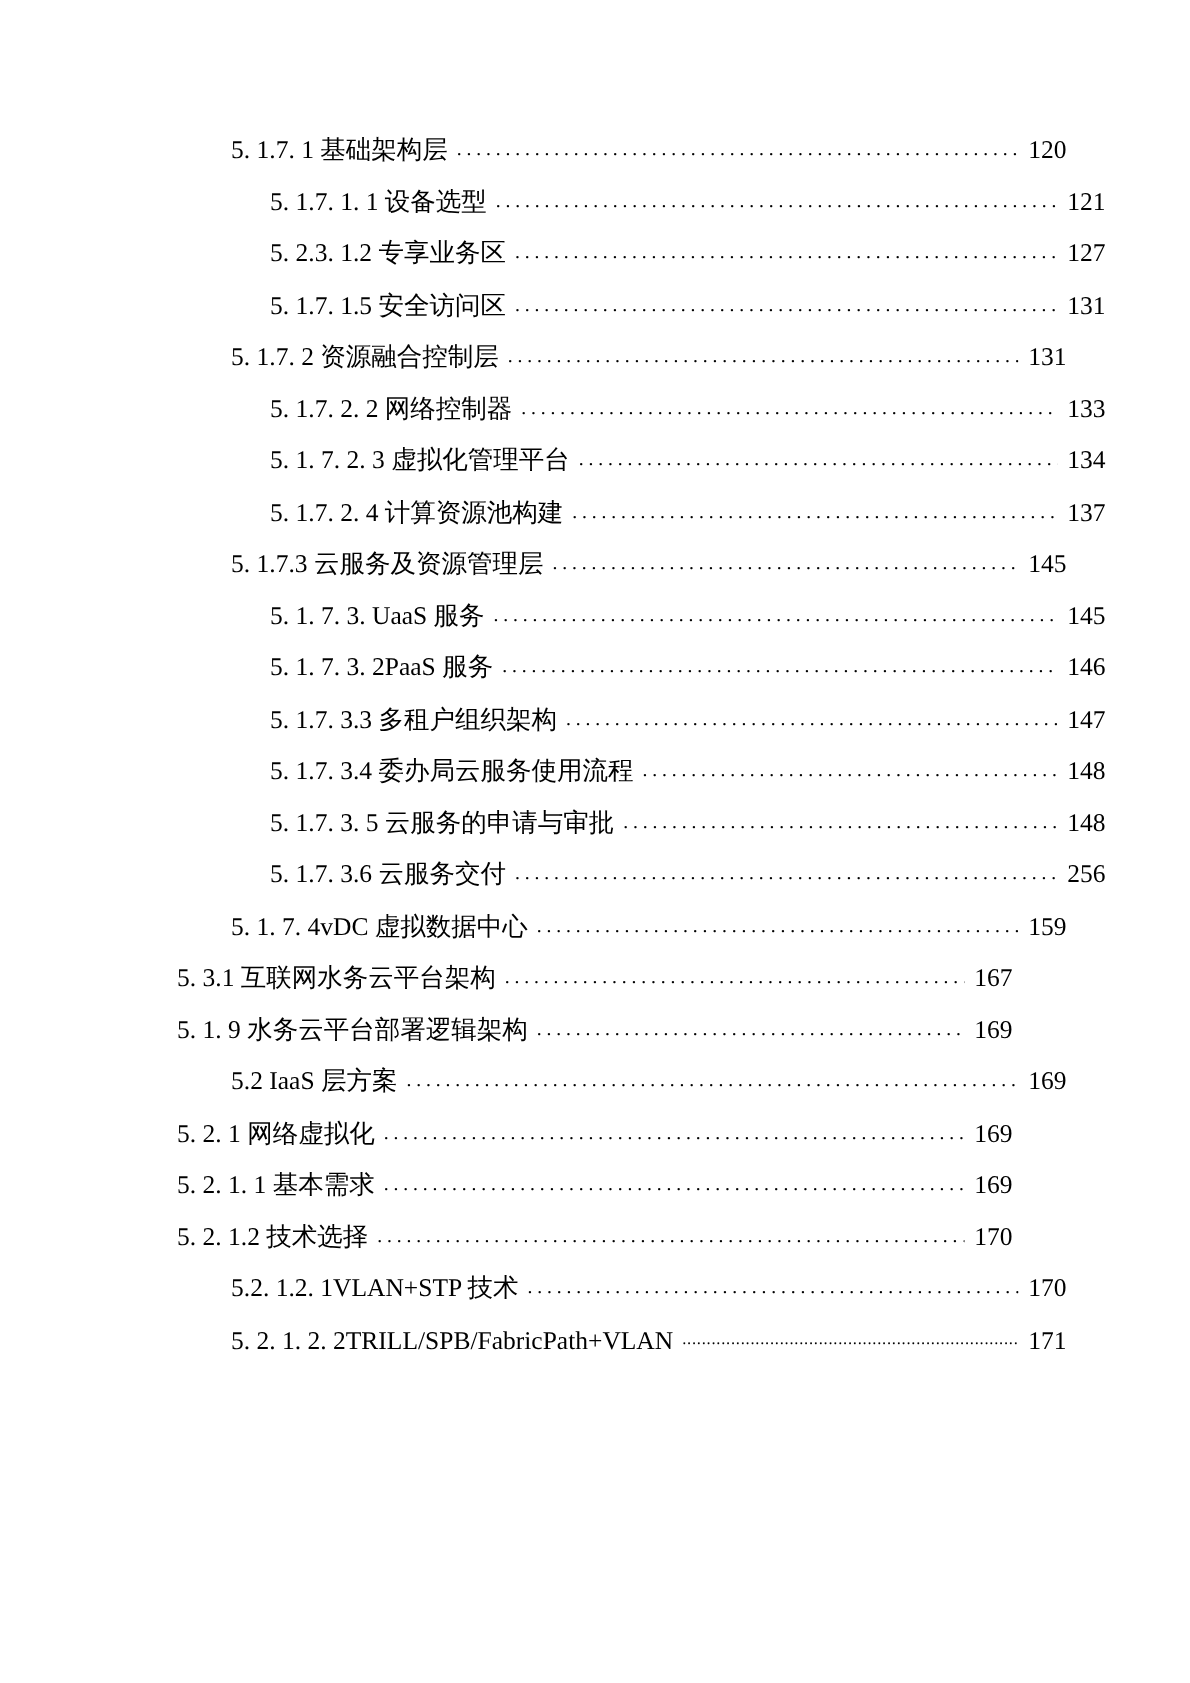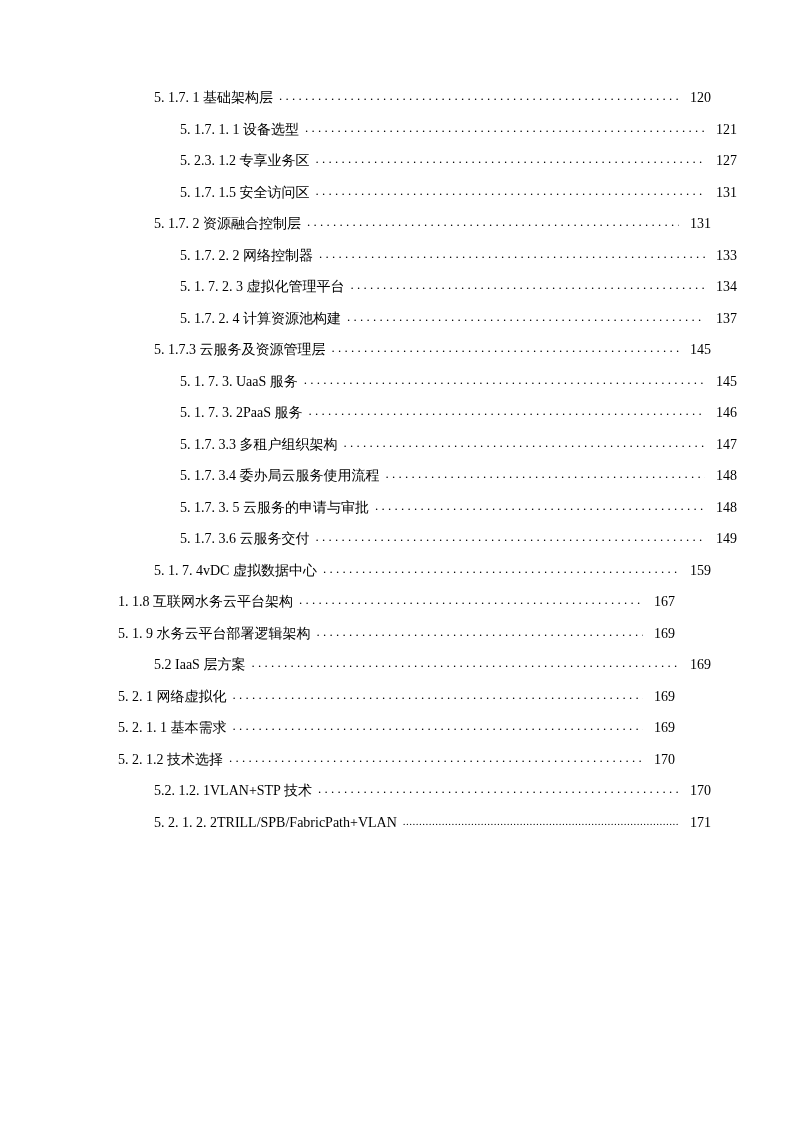--- a/index.html
+++ b/index.html
@@ -22,21 +22,21 @@
     padding: 88px 118px 60px 118px;
     position: relative;
   }
   .toc {
     width: 100%;
   }
   .toc-entry {
     display: flex;
     align-items: baseline;
     width: 100%;
-    font-size: 14px;
+    font-size: 17px;
     line-height: 1.0;
     margin-bottom: 14.5px;
     white-space: nowrap;
   }
   .toc-entry .label {
     flex: 0 0 auto;
     padding-right: 4px;
   }
   .toc-entry .leader {
     flex: 1 1 auto;
@@ -63,21 +63,21 @@
   .toc-entry .page-num {
     flex: 0 0 auto;
     text-align: right;
     min-width: 26px;
     padding-left: 4px;
   }
   
   .lvl0 { padding-left: 0px; }
   .lvl1 { padding-left: 36px; }
   .lvl2 { padding-left: 62px; }
-  .small { font-size: 14px; }
+  .small { font-size: 17px; }
 </style>
 </head>
 <body>
 
 <div class="page">
   <div class="toc" id="toc-root">
       <div class="toc-entry lvl1">
         <span class="label">5. 1.7. 1 基础架构层</span>
         <span class="leader"></span>
         <span class="page-num">120</span>
@@ -143,29 +143,29 @@
         <span class="page-num">148</span>
       </div>
       <div class="toc-entry lvl2">
         <span class="label">5. 1.7. 3. 5 云服务的申请与审批</span>
         <span class="leader"></span>
         <span class="page-num">148</span>
       </div>
       <div class="toc-entry lvl2">
         <span class="label">5. 1.7. 3.6 云服务交付</span>
         <span class="leader"></span>
-        <span class="page-num">149</span>
+        <span class="page-num">256</span>
       </div>
       <div class="toc-entry lvl1">
         <span class="label">5. 1. 7. 4vDC 虚拟数据中心</span>
         <span class="leader"></span>
         <span class="page-num">159</span>
       </div>
       <div class="toc-entry lvl0">
-        <span class="label">1. 1.8 互联网水务云平台架构</span>
+        <span class="label">5. 3.1 互联网水务云平台架构</span>
         <span class="leader"></span>
         <span class="page-num">167</span>
       </div>
       <div class="toc-entry lvl0">
         <span class="label">5. 1. 9 水务云平台部署逻辑架构</span>
         <span class="leader"></span>
         <span class="page-num">169</span>
       </div>
       <div class="toc-entry lvl1">
         <span class="label">5.2 IaaS 层方案</span>

